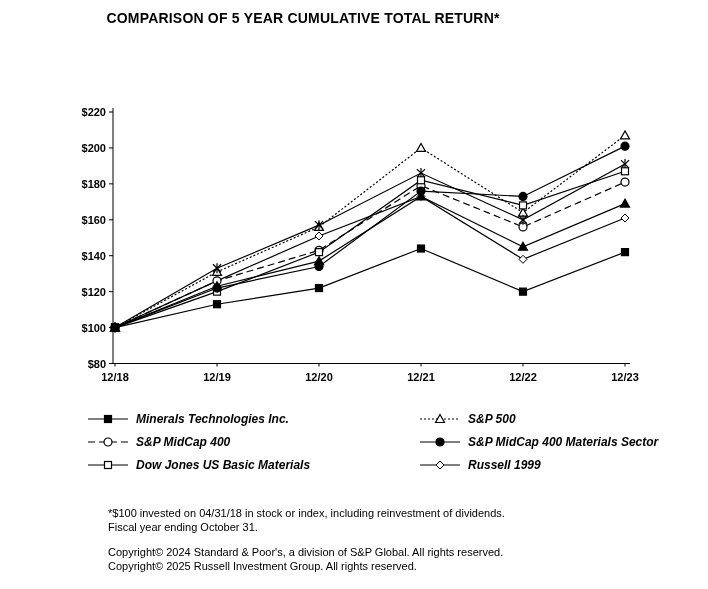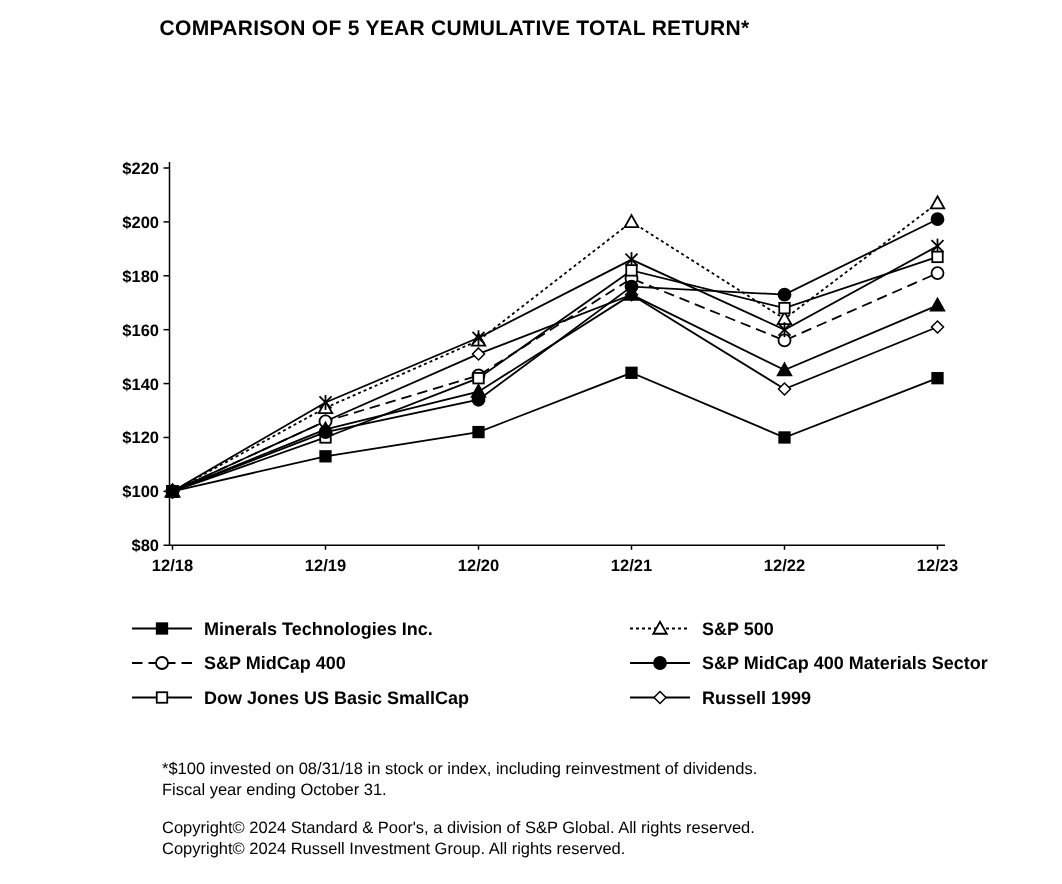--- a/index.html
+++ b/index.html
@@ -12,21 +12,21 @@
     position:absolute;top:10px;left:0;width:606px;text-align:center;
     font-size:14px;font-weight:bold;letter-spacing:0.2px;
   }
   #chart-wrap{position:absolute;top:0;left:0;width:708px;height:400px;padding-left:10px;}
   svg text{fill:#000;}
   .axis-label{font-size:11px;font-weight:bold;font-family:"Liberation Sans","DejaVu Sans",sans-serif;}
   .legend{position:absolute;top:407px;left:0;width:708px;}
   .legend-col{position:absolute;top:0;}
   .legend-col.left{left:88px;width:300px;}
   .legend-col.right{left:420px;width:288px;}
-  .legend-row{display:flex;align-items:center;height:23px;}
+  .legend-row{display:flex;align-items:center;height:23px;font-style:italic;}
   .legend-sample{width:40px;height:14px;flex:0 0 40px;margin-right:8px;}
   .legend-label{font-size:12px;font-weight:bold;white-space:nowrap;}
   .footnotes{position:absolute;left:108px;top:507px;font-size:11px;line-height:13.5px;}
   .footnotes .gap{height:12px;}
 </style>
 </head>
 <body>
 
 <div class="title">COMPARISON OF 5 YEAR CUMULATIVE TOTAL RETURN*</div>
 
@@ -147,21 +147,21 @@
             <line x1="0" y1="7" x2="40" y2="7" stroke="#000" stroke-width="1.2" stroke-dasharray="7,4"></line>
             <circle stroke="#000" stroke-width="1.2" cx="20" cy="7" r="4" fill="#fff"></circle>
           </svg></span>
         <span class="legend-label">S&amp;P MidCap 400</span>
       </div>
       <div class="legend-row">
         <span class="legend-sample"><svg width="40" height="14">
             <line x1="0" y1="7" x2="40" y2="7" stroke="#000" stroke-width="1.2"></line>
             <rect stroke="#000" stroke-width="1.2" x="16.5" y="3.5" width="7" height="7" fill="#fff"></rect>
           </svg></span>
-        <span class="legend-label">Dow Jones US Basic SmallCap</span>
+        <span class="legend-label">Dow Jones US Basic Materials</span>
       </div>
     </div>
   <div class="legend-col right" id="legend-right">
       <div class="legend-row">
         <span class="legend-sample"><svg width="40" height="14">
             <line x1="0" y1="7" x2="40" y2="7" stroke="#000" stroke-width="1.2" stroke-dasharray="2,2"></line>
             <path stroke="#000" stroke-width="1.2" d="M 20 2.5 L 24.5 10.5 L 15.5 10.5 Z" fill="#fff"></path>
           </svg></span>
         <span class="legend-label">S&amp;P 500</span>
       </div>
@@ -176,18 +176,18 @@
         <span class="legend-sample"><svg width="40" height="14">
             <line x1="0" y1="7" x2="40" y2="7" stroke="#000" stroke-width="1.2"></line>
             <path stroke="#000" stroke-width="1" d="M 20 3 L 24 7 L 20 11 L 16 7 Z" fill="#fff"></path>
           </svg></span>
         <span class="legend-label">Russell 1999</span>
       </div>
     </div>
 </div>
 
 <div class="footnotes">
-  <div>*$100 invested on 08/31/18 in stock or index, including reinvestment of dividends.</div>
+  <div>*$100 invested on 04/31/18 in stock or index, including reinvestment of dividends.</div>
   <div>Fiscal year ending October 31.</div>
   <div class="gap"></div>
   <div>Copyright© 2024 Standard &amp; Poor's, a division of S&amp;P Global. All rights reserved.</div>
-  <div>Copyright© 2024 Russell Investment Group. All rights reserved.</div>
+  <div>Copyright© 2025 Russell Investment Group. All rights reserved.</div>
 </div>
 
 </body></html>

